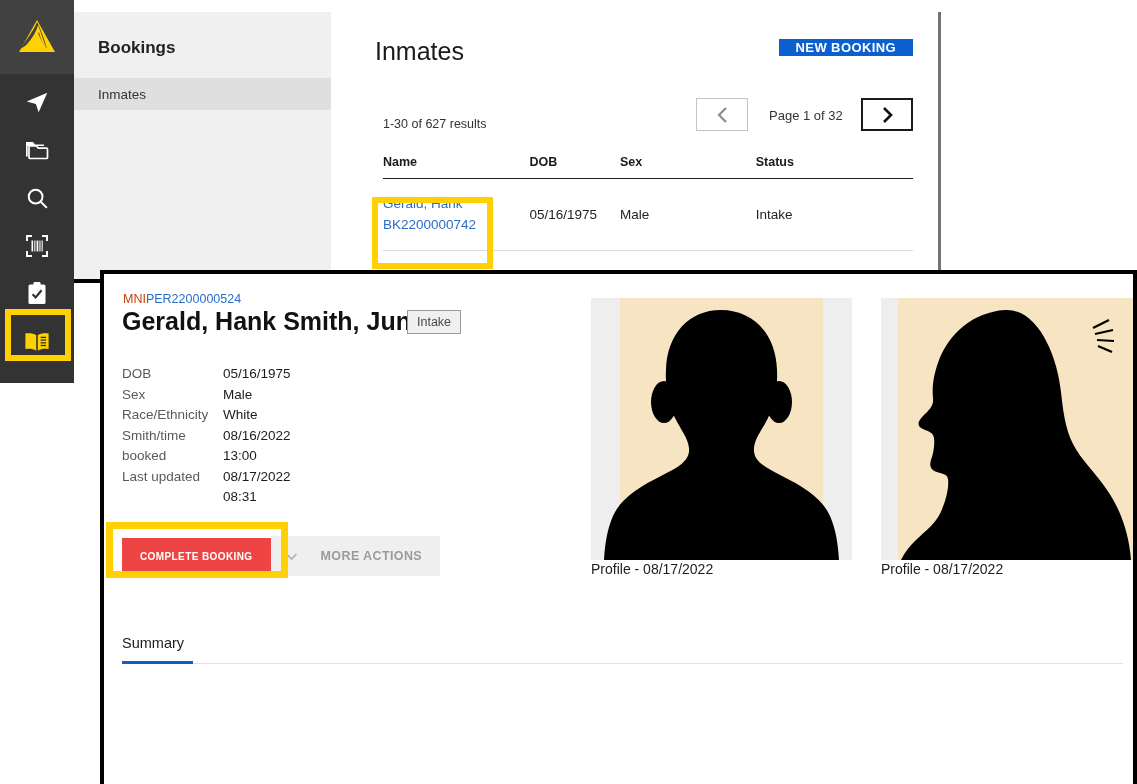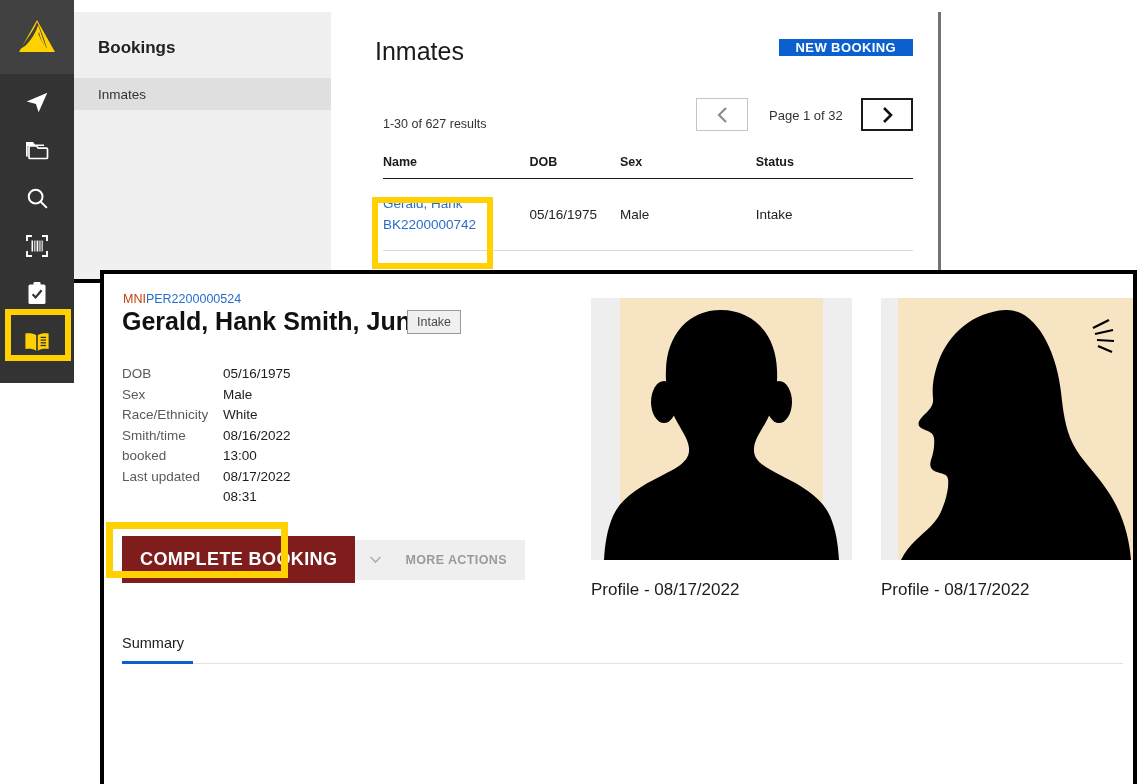--- a/index.html
+++ b/index.html
@@ -139,22 +139,22 @@
     border: 1px solid #9A9A9A; background: #F0F0F0; color: #4A4A4A;
     font-size: 12.5px; padding: 4px 9px;
   }
   .meta { position: absolute; left: 18px; top: 90px; }
   .meta-row { display: flex; line-height: 20.5px; }
   .meta-k { width: 101px; font-size: 13.5px; color: #5A5A5A; }
   .meta-v { font-size: 13.5px; color: #1c1c1c; }
 
   .actions { position: absolute; left: 18px; top: 262px; display: flex; align-items: center; }
   .btn-complete {
-    background: #7f1d1d; color: #fff; border: 0;
-    font-size: 18px; font-weight: bold; letter-spacing: .4px;
+    background: #ef4444; color: #fff; border: 0;
+    font-size: 10px; font-weight: bold; letter-spacing: .4px;
     padding: 13px 18px; cursor: pointer;
     font-family: "Liberation Sans", sans-serif;
   }
   .btn-more {
     background: #EFEFEF; color: #9B9B9B; border: 0;
     font-size: 12.5px; font-weight: bold; letter-spacing: .4px;
     padding: 13px 18px 13px 14px; cursor: pointer;
     display: flex; align-items: center; gap: 23px;
     font-family: "Liberation Sans", sans-serif;
   }
@@ -164,21 +164,21 @@
   }
 
   
   .photos { position: absolute; left: 487px; top: 24px; display: flex; gap: 29px; }
   .photo-wrap { width: 261px; }
   .photo-frame { width: 261px; height: 262px; background: #EEEEEE; position: relative; overflow: hidden; }
   .photo-inner { position: absolute; top: 0; height: 262px; background: #F7E4C3; }
   .photo-frontal .photo-inner { left: 29px; right: 29px; }
   .photo-side .photo-inner { left: 17px; right: 8px; }
   .photo-frame svg { position: absolute; left: 0; top: 0; }
-  .photo-cap { font-size: 17px; color: #1c1c1c; margin-top: 20px; }
+  .photo-cap { font-size: 14px; color: #1c1c1c; margin-top: 1px; }
 
   
   .tabs { position: absolute; left: 18px; top: 360px; width: 1001px; }
   .tab-label { font-size: 14.5px; color: #1c1c1c; padding-bottom: 10px; display: inline-block; }
   .tab-underline { width: 71px; height: 3px; background: #0B5FCE; }
   .tab-rule { position: absolute; left: 71px; right: 0; bottom: 0; height: 1px; background: #E2E2E2; }
 </style>
 </head>
 <body>
 

